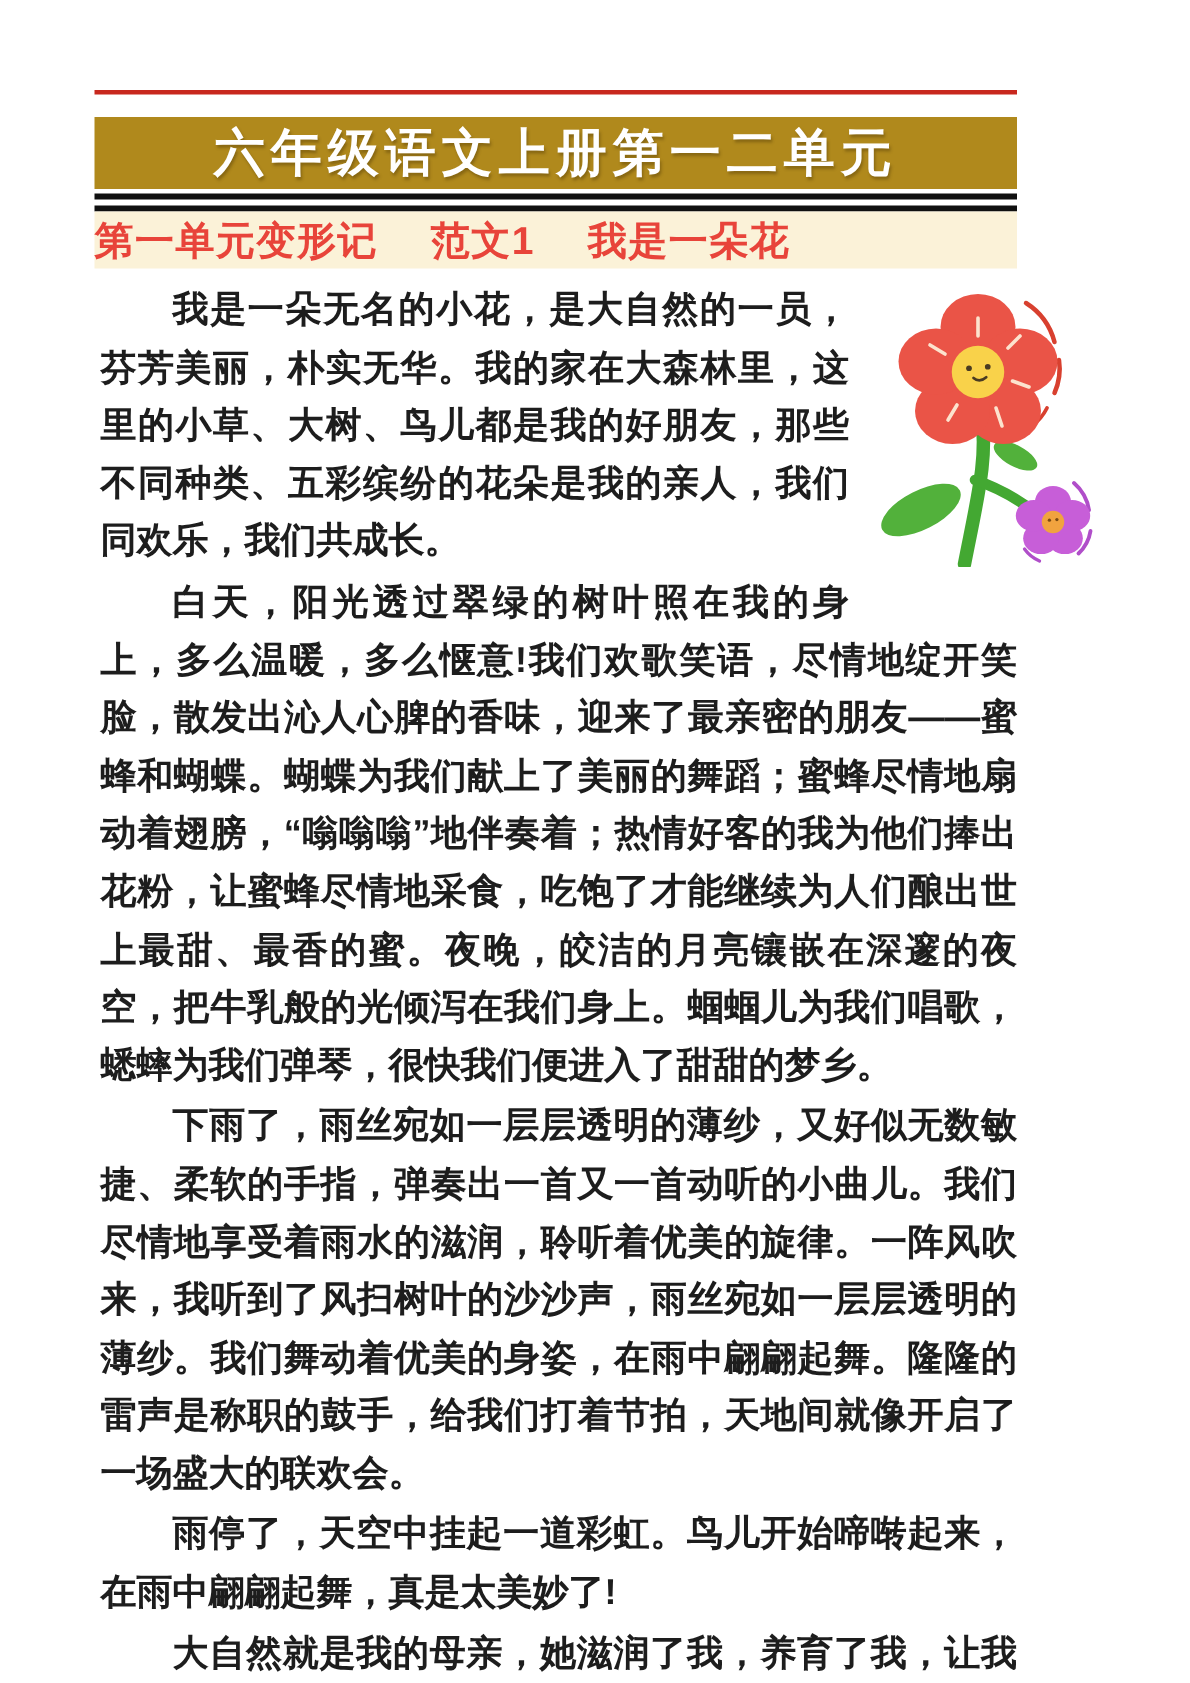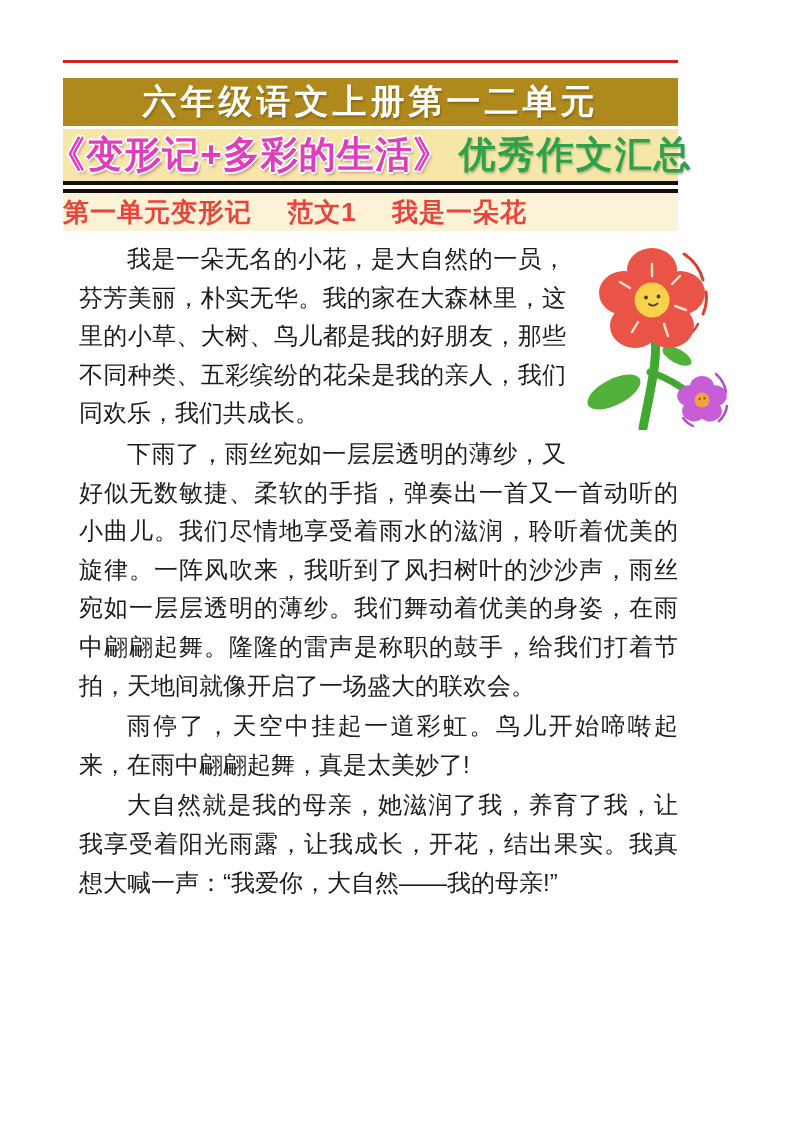--- a/index.html
+++ b/index.html
@@ -39,43 +39,39 @@
   .bar-cream{
     background:#fbf2d8;height:38px;
     display:flex;align-items:center;justify-content:flex-start;
   }
   .bar-cream .t{color:#e8443a;font-size:26px;font-weight:bold;letter-spacing:1px;}
 
   .essay{
     margin-top:9px;font-size:24px;line-height:38.6px;color:#1d1d1d;
     text-align:justify;text-justify:inter-ideograph;
   }
-  .essay p{margin:0 0 2px 16px;text-indent:2em;}
+  .essay p{margin:0 0 2px 4px;text-indent:2em;font-weight:bold;}
 
   .flower-float{
     float:right;width:152px;height:190px;
     margin:0 -54px 8px 14px;
   }
   .flower-float svg{display:block;width:152px;height:190px;}
 </style>
 </head>
 <body>
 
 <div class="page">
 
   <div class="top-rule"></div>
 
   <div class="banner-gold">
     <span class="t">六年级语文上册第一二单元</span>
   </div>
 
-  <div class="banner-yellow">
-    <span class="pink">《变形记+多彩的生活》</span>
-    <span class="green">优秀作文汇总</span>
-  </div>
 
   <div class="double-rule"></div>
 
   <div class="bar-cream">
     <span class="t">第一单元变形记　 范文1　 我是一朵花</span>
   </div>
 
   <div class="essay">
 
     <div class="flower-float">
@@ -120,19 +116,20 @@
           <ellipse cx="114.1" cy="170.9" rx="12" ry="10.5" fill="#c75ed8"></ellipse>
           <ellipse cx="109.2" cy="155.8" rx="12" ry="10.5" fill="#c75ed8"></ellipse>
           <circle cx="122" cy="160" r="7.5" fill="#f1a33f"></circle>
           <circle cx="119.6" cy="158.8" r="1.1" fill="#7a4a12"></circle>
           <circle cx="124.6" cy="158.4" r="1.1" fill="#7a4a12"></circle>
         </g>
       </svg>
     </div>
 
     <p>我是一朵无名的小花，是大自然的一员，芬芳美丽，朴实无华。我的家在大森林里，这里的小草、大树、鸟儿都是我的好朋友，那些不同种类、五彩缤纷的花朵是我的亲人，我们同欢乐，我们共成长。</p>
+    <p>白天，阳光透过翠绿的树叶照在我的身上，多么温暖，多么惬意!我们欢歌笑语，尽情地绽开笑脸，散发出沁人心脾的香味，迎来了最亲密的朋友——蜜蜂和蝴蝶。蝴蝶为我们献上了美丽的舞蹈；蜜蜂尽情地扇动着翅膀，“嗡嗡嗡”地伴奏着；热情好客的我为他们捧出花粉，让蜜蜂尽情地采食，吃饱了才能继续为人们酿出世上最甜、最香的蜜。夜晚，皎洁的月亮镶嵌在深邃的夜空，把牛乳般的光倾泻在我们身上。蝈蝈儿为我们唱歌，蟋蟀为我们弹琴，很快我们便进入了甜甜的梦乡。</p>
     <p>下雨了，雨丝宛如一层层透明的薄纱，又好似无数敏捷、柔软的手指，弹奏出一首又一首动听的小曲儿。我们尽情地享受着雨水的滋润，聆听着优美的旋律。一阵风吹来，我听到了风扫树叶的沙沙声，雨丝宛如一层层透明的薄纱。我们舞动着优美的身姿，在雨中翩翩起舞。隆隆的雷声是称职的鼓手，给我们打着节拍，天地间就像开启了一场盛大的联欢会。</p>
     <p>雨停了，天空中挂起一道彩虹。鸟儿开始啼啭起来，在雨中翩翩起舞，真是太美妙了!</p>
     <p>大自然就是我的母亲，她滋润了我，养育了我，让我享受着阳光雨露，让我成长，开花，结出果实。我真想大喊一声：“我爱你，大自然——我的母亲!”</p>
 
   </div>
 
 </div>
 
 </body></html>

